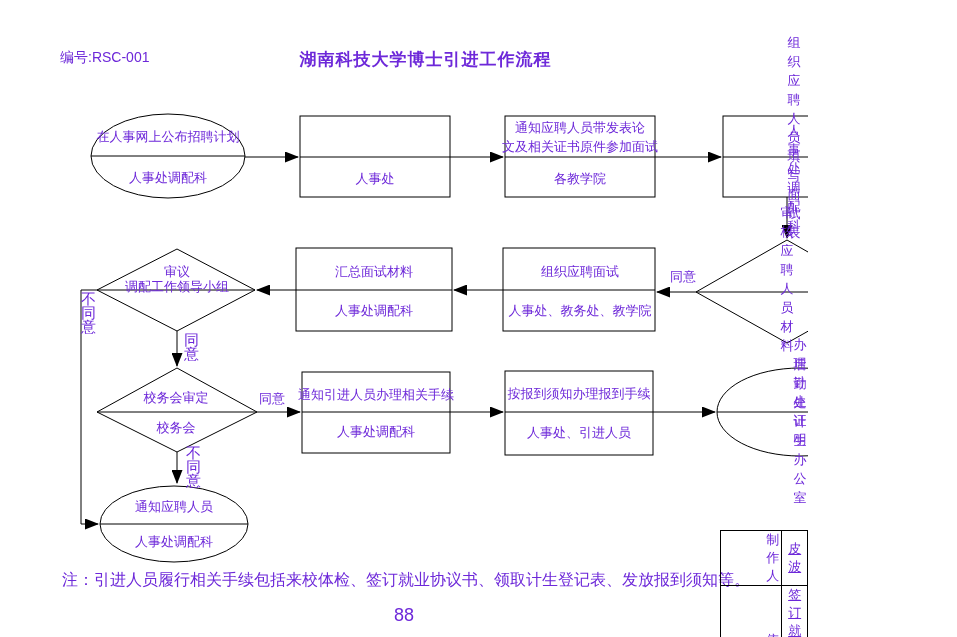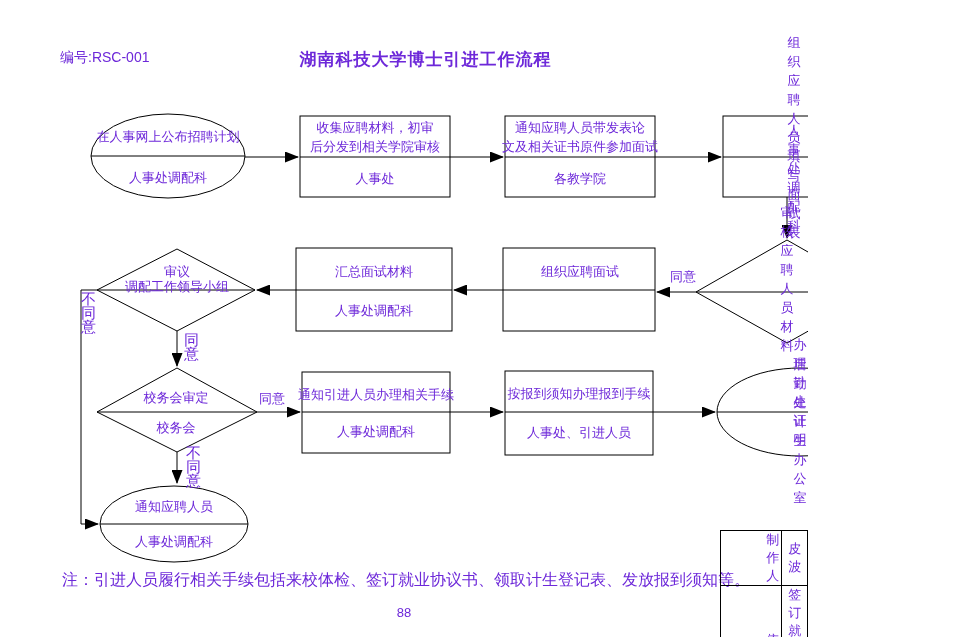--- a/index.html
+++ b/index.html
@@ -14,30 +14,30 @@
   .nt{ 
     position:absolute;transform:translate(-50%,-50%);
     font-size:13px;line-height:19px;text-align:center;white-space:pre-line;
   }
   .vt{ 
     position:absolute;transform:translate(-50%,-50%);
     width:14px;font-size:15px;line-height:14px;text-align:center;
     word-break:break-all;white-space:normal;
   }
   #note{left:62px;top:570px;font-size:16px;}
-  #page-number{left:0;right:0;top:605px;text-align:center;font-size:13px;}
+  #page-number{left:0;right:0;top:605px;text-align:center;font-size:18px;}
   #info-table{
     position:absolute;left:720px;top:530px;border-collapse:collapse;
   }
   #info-table td{
     border:1px solid #000;font-size:13px;text-align:center;padding:0;
     height:30.5px;
   }
   #info-table td.c1{width:62px;padding-left:43px;}
-  #info-table td.c2{width:148px;}
+  #info-table td.c2{width:148px;text-decoration:underline;}
 </style>
 </head>
 <body>
 
 <div id="page">
 
   <div class="abs" id="doc-number">编号:RSC-001</div>
   <div class="abs" id="title">湖南科技大学博士引进工作流程</div>
 
   <svg width="957" height="637">
@@ -89,34 +89,33 @@
       <path d="M257,412 H300" marker-end="url(#arr)"></path>
       <path d="M450,412 H503" marker-end="url(#arr)"></path>
       <path d="M653,412 H715" marker-end="url(#arr)"></path>
       <path d="M177,452 V483" marker-end="url(#arr)"></path>
     </g>
   </svg>
 
   <div class="nt" style="left:168px;top:136px">在人事网上公布招聘计划</div>
   <div class="nt" style="left:168px;top:177px">人事处调配科</div>
 
-  <div class="nt" style="left:375px;top:137px">收集应聘材料，初审
-后分发到相关学院审核</div>
   <div class="nt" style="left:375px;top:178px">人事处</div>
 
   <div class="nt" style="left:580px;top:137px">通知应聘人员带发表论
 文及相关证书原件参加面试</div>
   <div class="nt" style="left:580px;top:178px">各教学院</div>
 
   <div class="nt" style="left:794px;top:137px">组织应聘人员填写面试表</div>
   <div class="nt" style="left:794px;top:178px">人事处调配科</div>
 
   <div class="nt" style="left:787px;top:279px">审核应聘人员材料</div>
 
   <div class="nt" style="left:580px;top:271px">组织应聘面试</div>
+  <div class="nt" style="left:580px;top:310px">人事处、教务处、教学院</div>
 
   <div class="nt" style="left:374px;top:271px">汇总面试材料</div>
   <div class="nt" style="left:374px;top:310px">人事处调配科</div>
 
   <div class="nt" style="left:177px;top:271px">审议</div>
   <div class="nt" style="left:177px;top:286px">调配工作领导小组</div>
 
   <div class="nt" style="left:176px;top:397px">校务会审定</div>
   <div class="nt" style="left:176px;top:427px">校务会</div>
 

